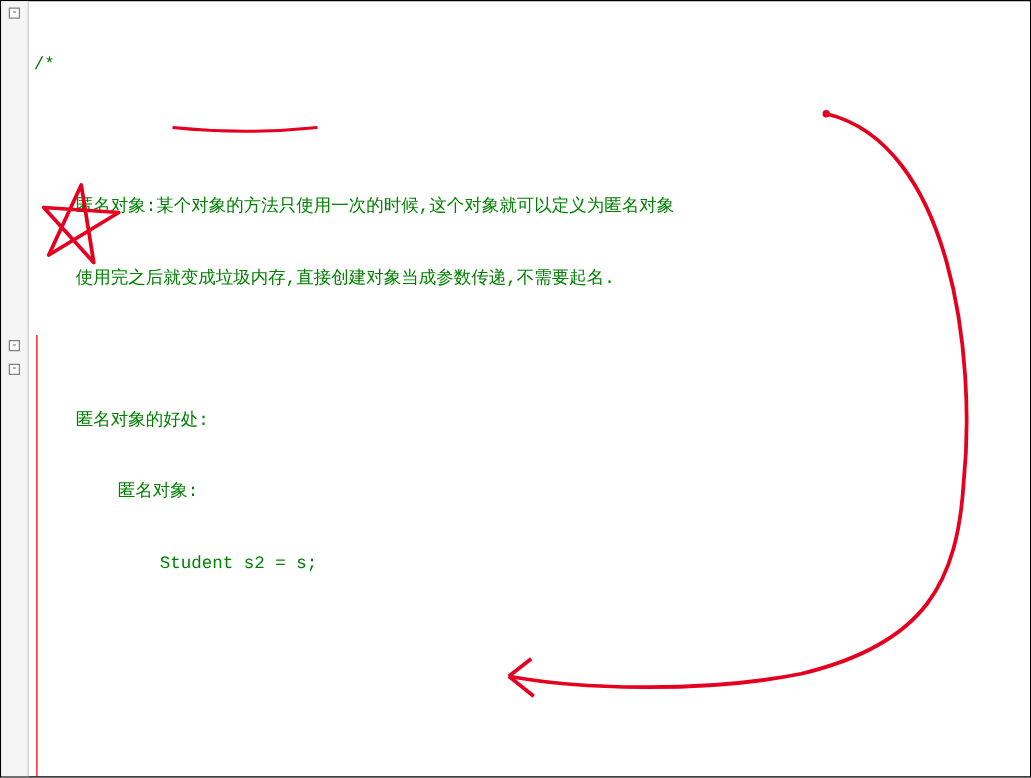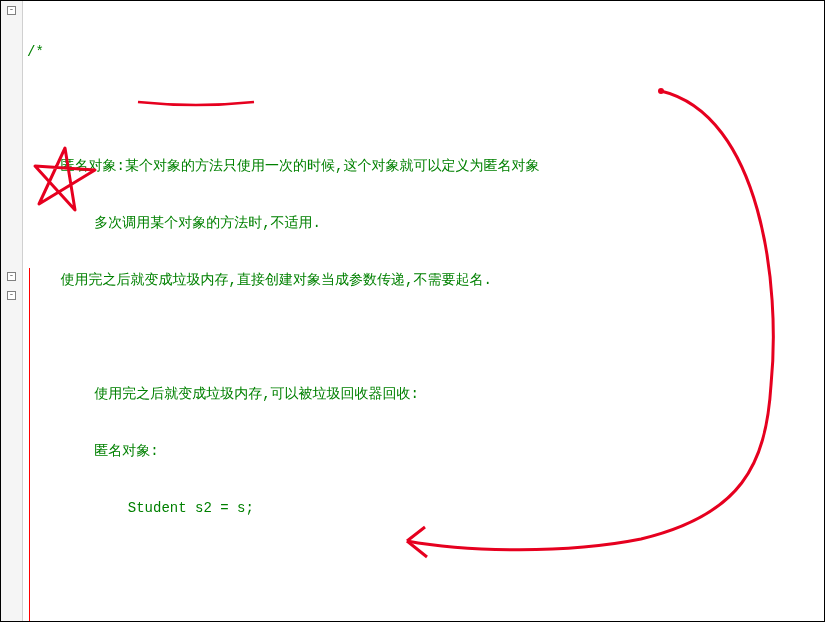--- a/index.html
+++ b/index.html
@@ -23,24 +23,23 @@
     <div class="fold" style="top:271px">-</div>
     <div class="fold" style="top:290px">-</div>
   </div>
 
   <div class="margin-line" style="top:267px;height:353px;left:28px;"></div>
 
   <div class="code-area">
     <div class="ln c">/*</div>
     <div class="ln c"></div>
     <div class="ln c">    匿名对象:某个对象的方法只使用一次的时候,这个对象就可以定义为匿名对象</div>
-    <div class="ln c">        多次调用某个对象的方法时,不适用.</div>
     <div class="ln c">    使用完之后就变成垃圾内存,直接创建对象当成参数传递,不需要起名.</div>
     <div class="ln c"></div>
-    <div class="ln c">        使用完之后就变成垃圾内存,可以被垃圾回收器回收:</div>
+    <div class="ln c">    匿名对象的好处:</div>
     <div class="ln c">        匿名对象:</div>
     <div class="ln c">            Student s2 = s;</div>
     
     
     
     
     
     
     
     

